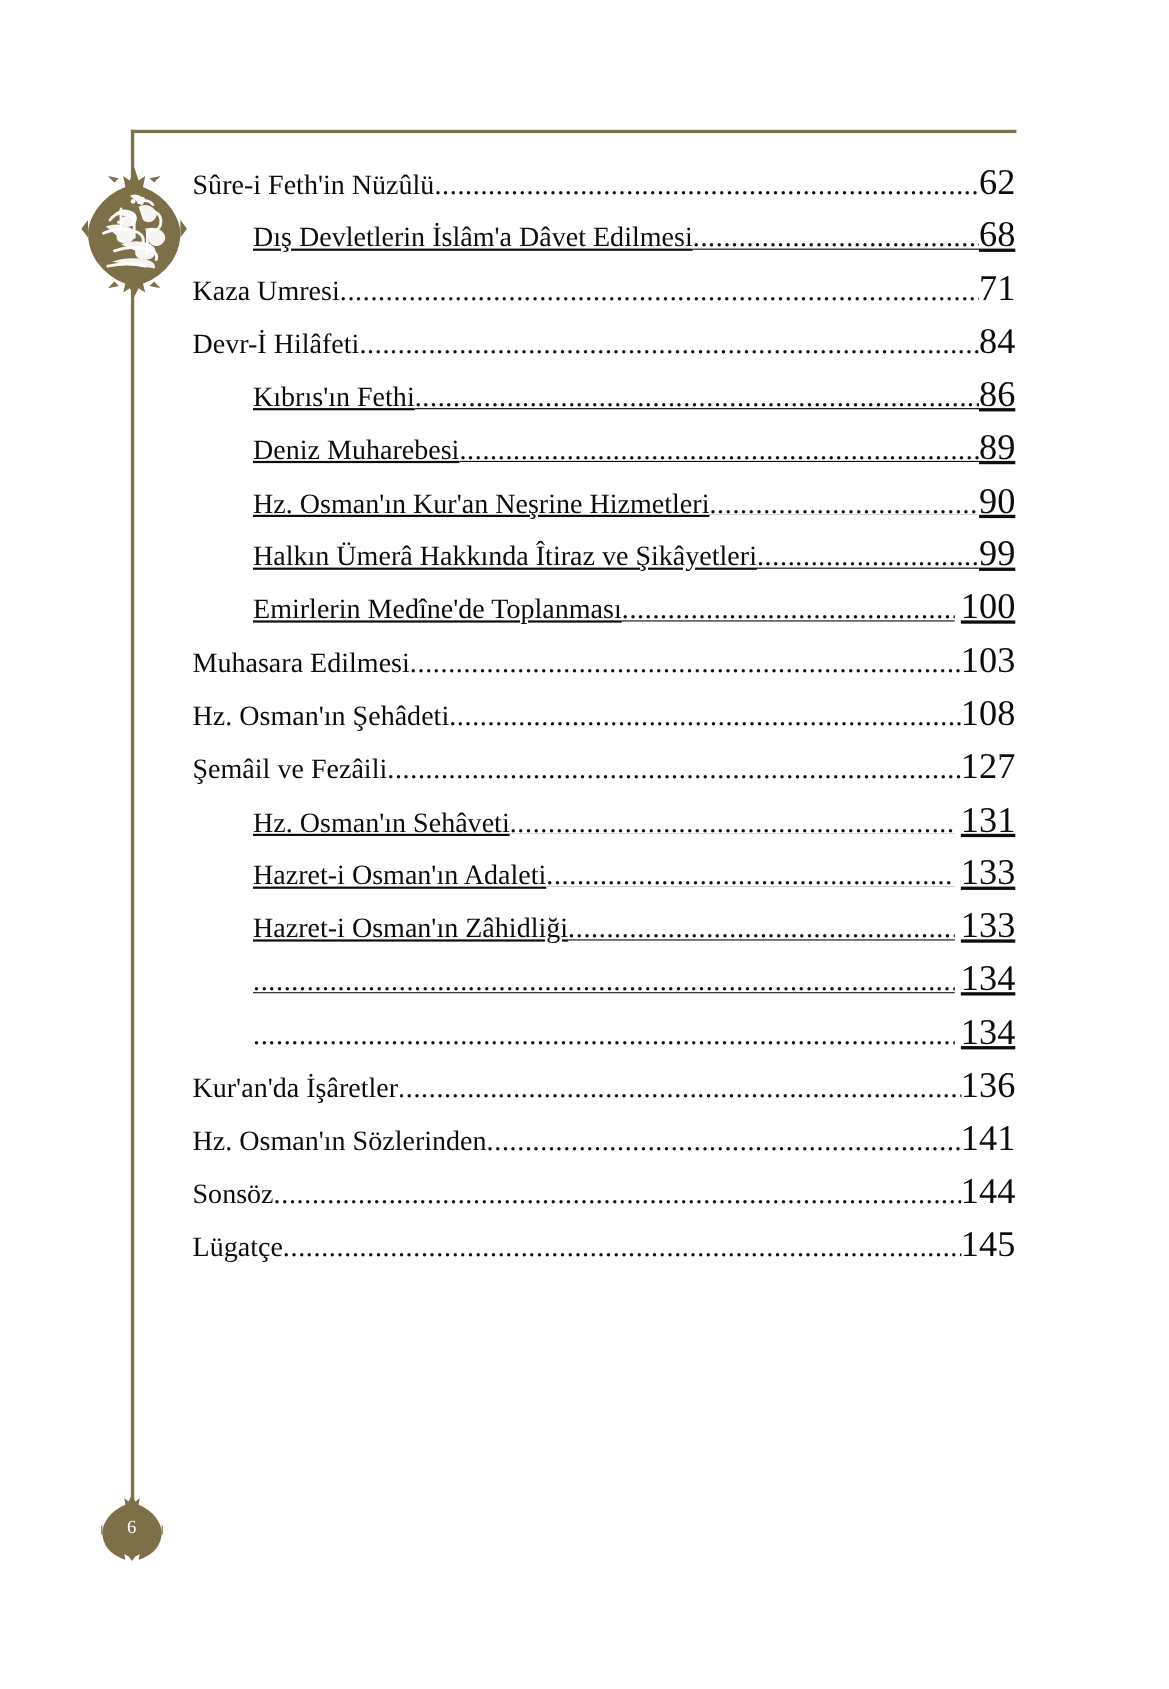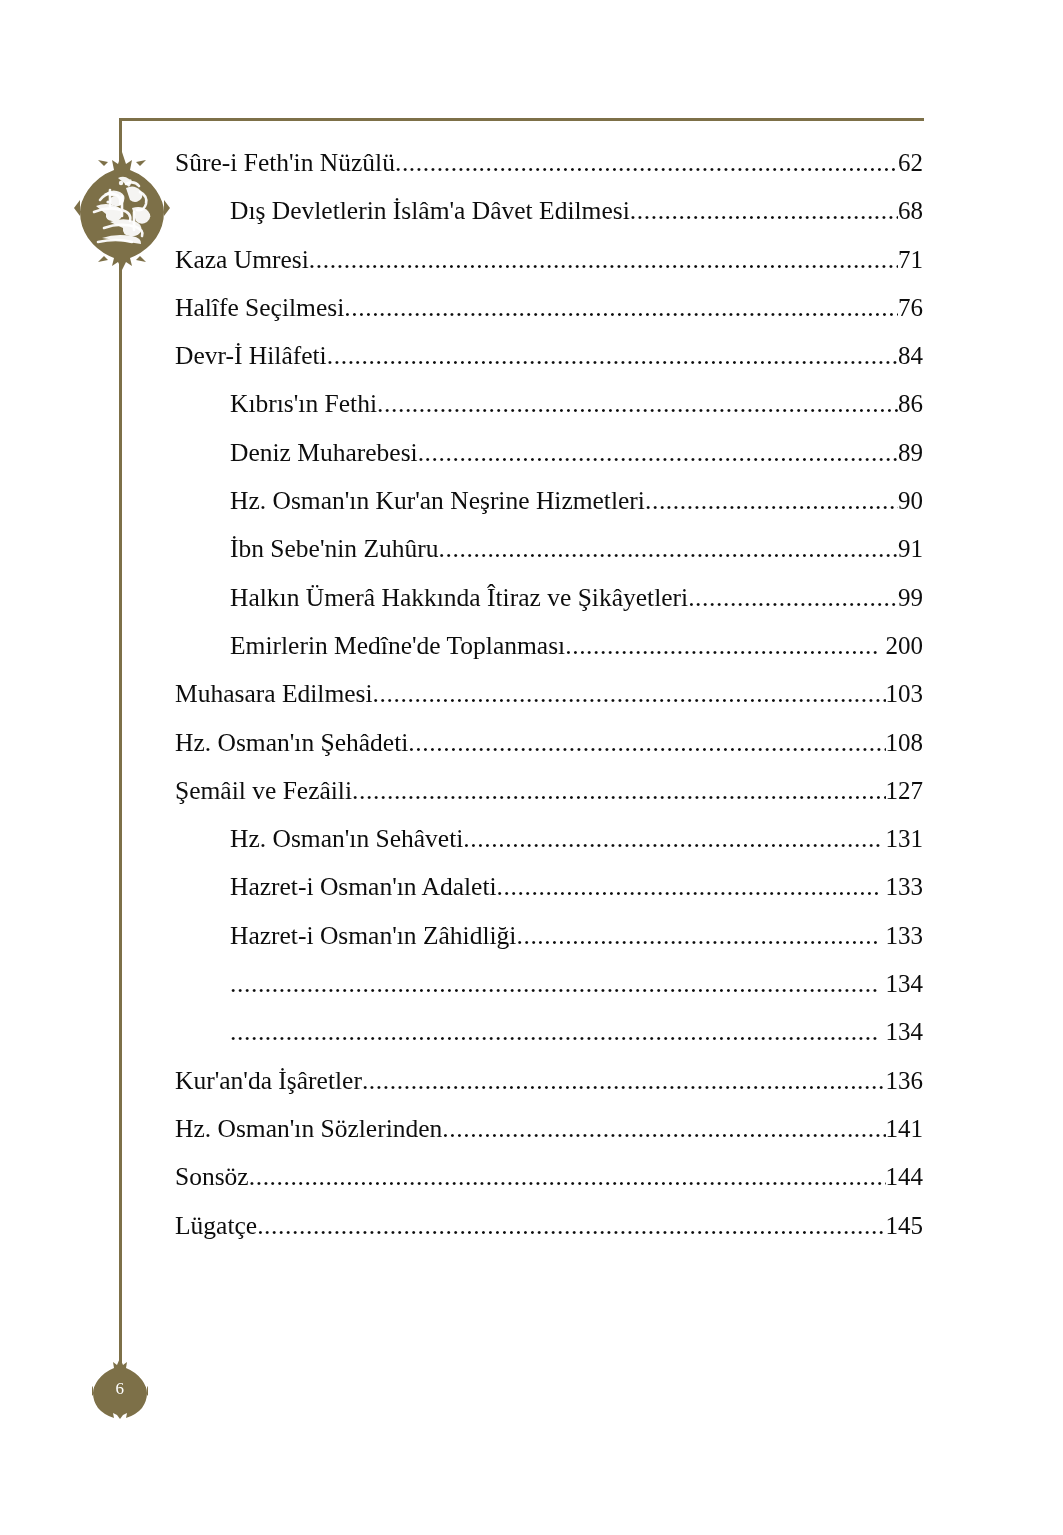--- a/index.html
+++ b/index.html
@@ -81,20 +81,21 @@
   .toc-row {
     display: flex;
     align-items: baseline;
     height: 48.3px;
     color: #0d0d0d;
     font-size: 25.5px;
     white-space: nowrap;
   }
   .toc-row.lvl2 {
     padding-left: 55px;
+    text-decoration: underline;
   }
   .toc-title {
     flex: 0 0 auto;
   }
   .toc-leader {
     flex: 1 1 auto;
     overflow: hidden;
     margin: 0 0px;
     position: relative;
     height: 1em;
@@ -103,21 +104,21 @@
     content: "........................................................................................................................................................................";
     display: block;
     font-size: 25.5px;
     letter-spacing: 0.6px;
     color: #0d0d0d;
     white-space: nowrap;
   }
   .toc-page {
     flex: 0 0 auto;
     text-align: right;
-    font-size: 25px;
+    font-size: 33px;
   }
   .gap-pre { padding-left: 6px; }
   .gap-post { padding-right: 0px; }
 </style>
 </head>
 <body>
 
 <div class="page">
 
   <div class="rule-horizontal"></div>
@@ -173,58 +174,48 @@
         <span class="toc-title">Dış Devletlerin İslâm'a Dâvet Edilmesi</span>
         <span class="toc-leader"></span>
         <span class="toc-page">68</span>
       </div>
       <div class="toc-row">
         <span class="toc-title">Kaza Umresi</span>
         <span class="toc-leader"></span>
         <span class="toc-page">71</span>
       </div>
       <div class="toc-row">
-        <span class="toc-title">Halîfe Seçilmesi</span>
-        <span class="toc-leader"></span>
-        <span class="toc-page">76</span>
-      </div>
-      <div class="toc-row">
         <span class="toc-title">Devr-İ Hilâfeti</span>
         <span class="toc-leader"></span>
         <span class="toc-page">84</span>
       </div>
       <div class="toc-row lvl2">
         <span class="toc-title gap-post">Kıbrıs'ın Fethi</span>
         <span class="toc-leader"></span>
         <span class="toc-page">86</span>
       </div>
       <div class="toc-row lvl2">
         <span class="toc-title gap-post">Deniz Muharebesi</span>
         <span class="toc-leader"></span>
         <span class="toc-page">89</span>
       </div>
       <div class="toc-row lvl2">
         <span class="toc-title">Hz. Osman'ın Kur'an Neşrine Hizmetleri</span>
         <span class="toc-leader"></span>
         <span class="toc-page">90</span>
       </div>
       <div class="toc-row lvl2">
-        <span class="toc-title">İbn Sebe'nin Zuhûru</span>
-        <span class="toc-leader"></span>
-        <span class="toc-page">91</span>
-      </div>
-      <div class="toc-row lvl2">
         <span class="toc-title">Halkın Ümerâ Hakkında Îtiraz ve Şikâyetleri</span>
         <span class="toc-leader"></span>
         <span class="toc-page">99</span>
       </div>
       <div class="toc-row lvl2">
         <span class="toc-title">Emirlerin Medîne'de Toplanması</span>
         <span class="toc-leader"></span>
-        <span class="toc-page gap-pre">200</span>
+        <span class="toc-page gap-pre">100</span>
       </div>
       <div class="toc-row">
         <span class="toc-title">Muhasara Edilmesi</span>
         <span class="toc-leader"></span>
         <span class="toc-page">103</span>
       </div>
       <div class="toc-row">
         <span class="toc-title gap-post">Hz. Osman'ın Şehâdeti</span>
         <span class="toc-leader"></span>
         <span class="toc-page">108</span>

